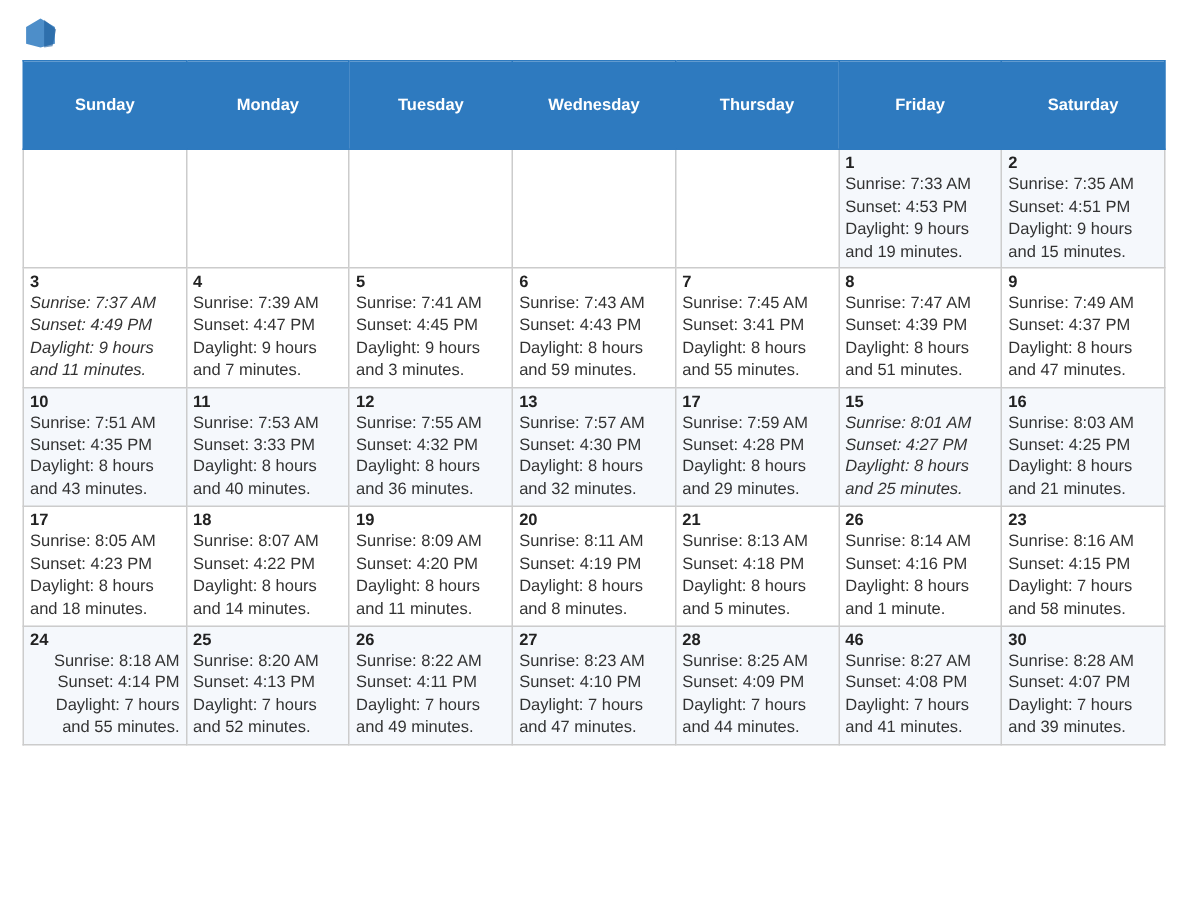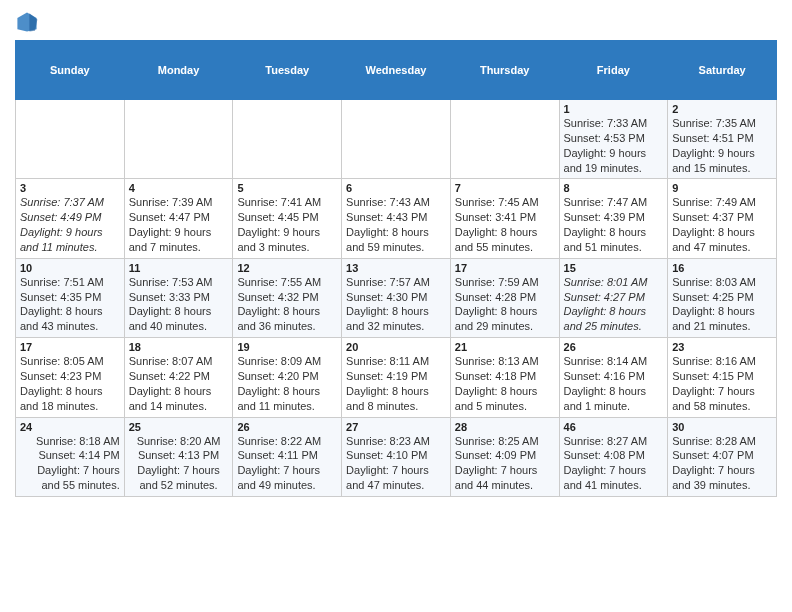--- a/index.html
+++ b/index.html
@@ -279,21 +279,21 @@
         </tr>
         <tr>
           <td>
             <span class="day-num">24</span>
             <div class="day-info" style="white-space: pre-line; text-align: right;">Sunrise: 8:18 AM
 Sunset: 4:14 PM
 Daylight: 7 hours and 55 minutes.</div>
           </td>
           <td>
             <span class="day-num">25</span>
-            <div class="day-info" style="white-space: pre-line; text-align: center;">Sunrise: 8:20 AM
+            <div class="day-info" style="white-space: pre-line;">Sunrise: 8:20 AM
 Sunset: 4:13 PM
 Daylight: 7 hours and 52 minutes.</div>
           </td>
           <td>
             <span class="day-num">26</span>
             <div class="day-info" style="white-space: pre-line;">Sunrise: 8:22 AM
 Sunset: 4:11 PM
 Daylight: 7 hours and 49 minutes.</div>
           </td>
           <td>

